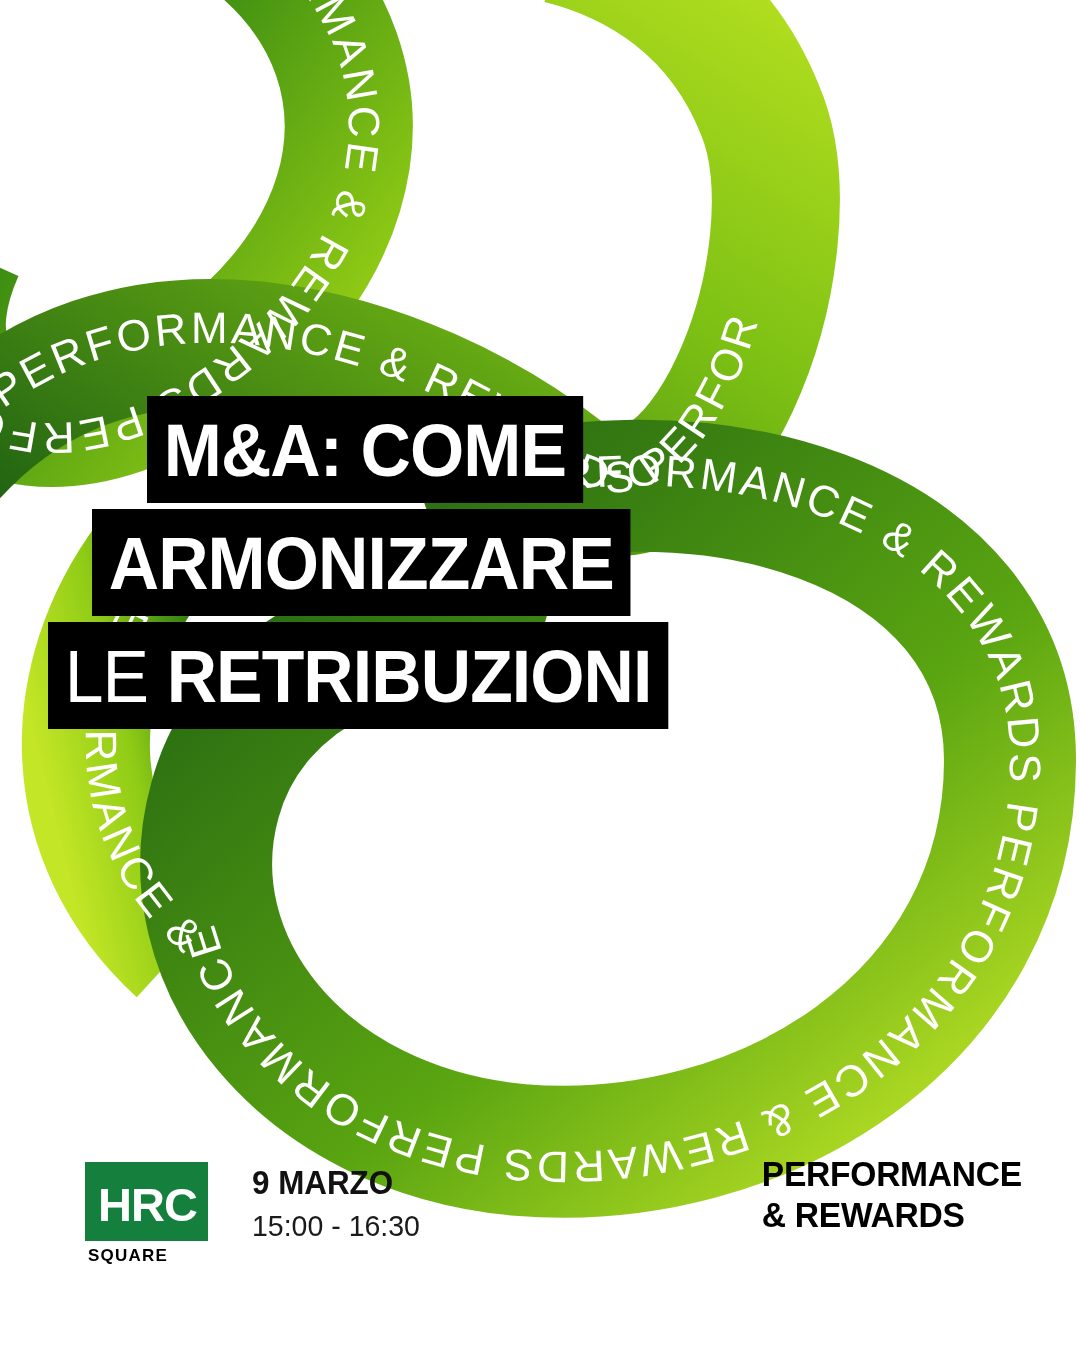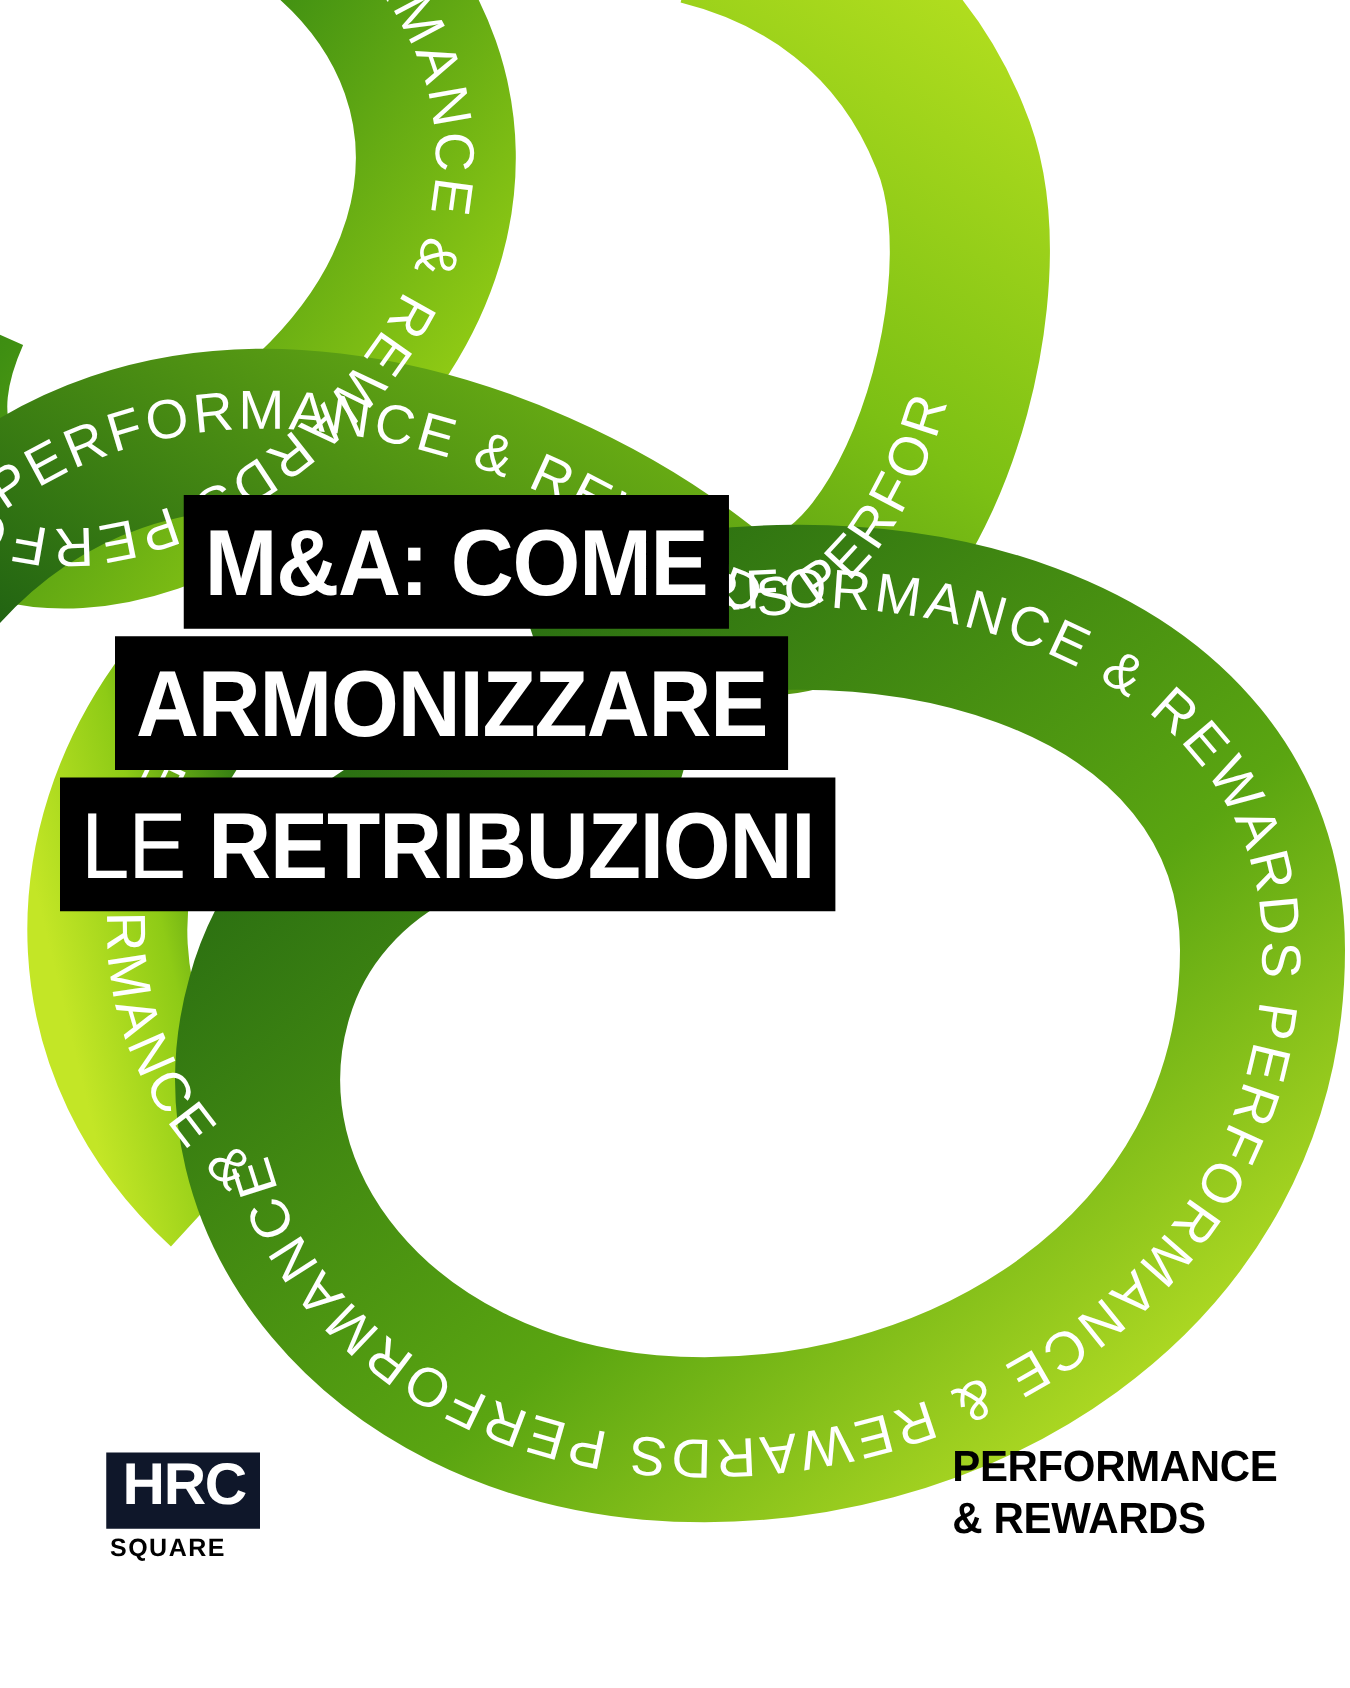--- a/index.html
+++ b/index.html
@@ -72,35 +72,35 @@
     z-index: 30;
   }
 
   #logo-block {
     position: absolute;
     left: 85px;
     top: 22px;
     width: 132px;
   }
   #logo-mark {
-    background: #0f172a;
+    background: #15803d;
     color: #ffffff;
     font-family: "Liberation Sans", sans-serif;
     font-weight: bold;
     font-size: 47px;
     letter-spacing: -1px;
     line-height: 1;
-    padding: 1px 11px 13px 13px;
+    padding: 19px 11px 13px 13px;
     display: inline-block;
   }
   #logo-sub {
     color: #000000;
     font-family: "Liberation Sans", sans-serif;
     font-weight: bold;
-    font-size: 20px;
+    font-size: 17px;
     letter-spacing: 1.2px;
     margin-top: 5px;
     padding-left: 3px;
   }
 
   #datetime-block {
     position: absolute;
     left: 252px;
     top: 24px;
     color: #111111;
@@ -214,20 +214,24 @@
     <div class="headline-line"><span class="light">LE </span><span>RETRIBUZIONI</span></div>
   </div>
 
   <div id="footer">
 
     <div id="logo-block">
       <div id="logo-mark">HRC</div>
       <div id="logo-sub">SQUARE</div>
     </div>
 
+    <div id="datetime-block">
+      <div id="event-date">9 MARZO</div>
+      <div id="event-time">15:00 - 16:30</div>
+    </div>
 
     <div id="track-block">
       <div>PERFORMANCE</div>
       <div>&amp; REWARDS</div>
     </div>
 
   </div>
 
 </div>
 

